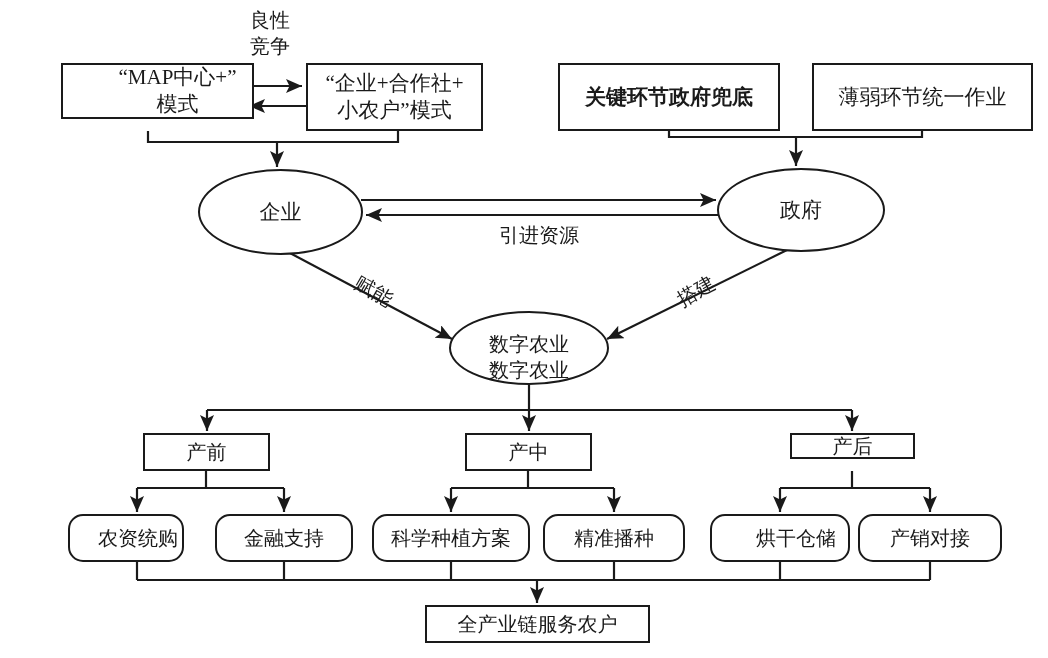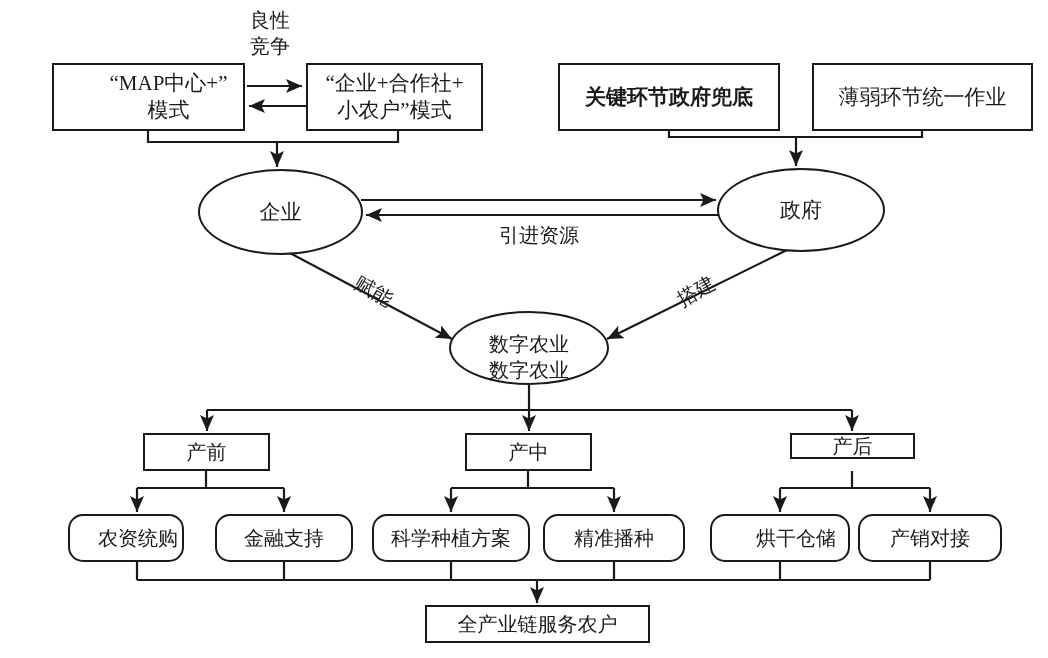--- a/index.html
+++ b/index.html
@@ -78,21 +78,21 @@
     <line x1="930" y1="562" x2="930" y2="580"></line>
     <line x1="137" y1="580" x2="930" y2="580"></line>
     <line x1="537" y1="580" x2="537" y2="603" marker-end="url(#arr)"></line>
   </svg>
 
   <div class="lbl" style="left:236px;top:7px;width:68px;">
     <span style="display:block">良性</span>
     <span style="display:block">竞争</span>
   </div>
 
-  <div class="node big" style="left:52px;top:63px;width:193px;height:68px;padding-left:40px;">
+  <div class="node big" style="left:61px;top:63px;width:193px;height:56px;padding-left:40px;">
     <span style="display:block">“MAP中心+”</span>
     <span style="display:block">模式</span>
   </div>
   <div class="node big" style="left:306px;top:63px;width:177px;height:68px;">
     <span style="display:block">“企业+合作社+</span>
     <span style="display:block">小农户”模式</span>
   </div>
   <div class="node big" style="left:558px;top:63px;width:222px;height:68px;font-weight:bold;">关键环节政府兜底</div>
   <div class="node big" style="left:812px;top:63px;width:221px;height:68px;">薄弱环节统一作业</div>
 

